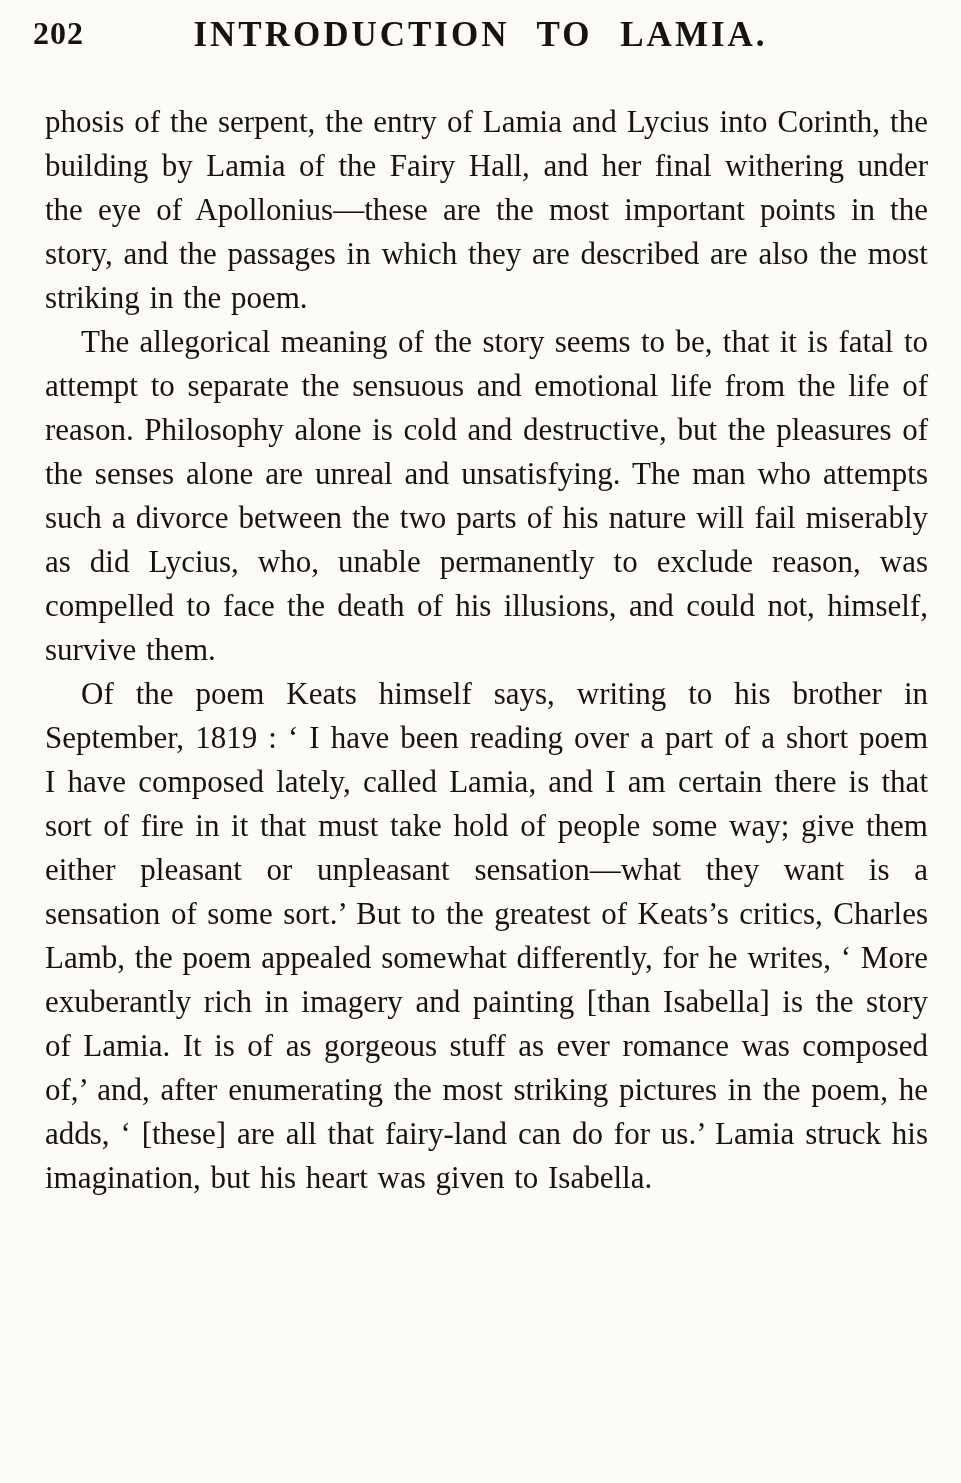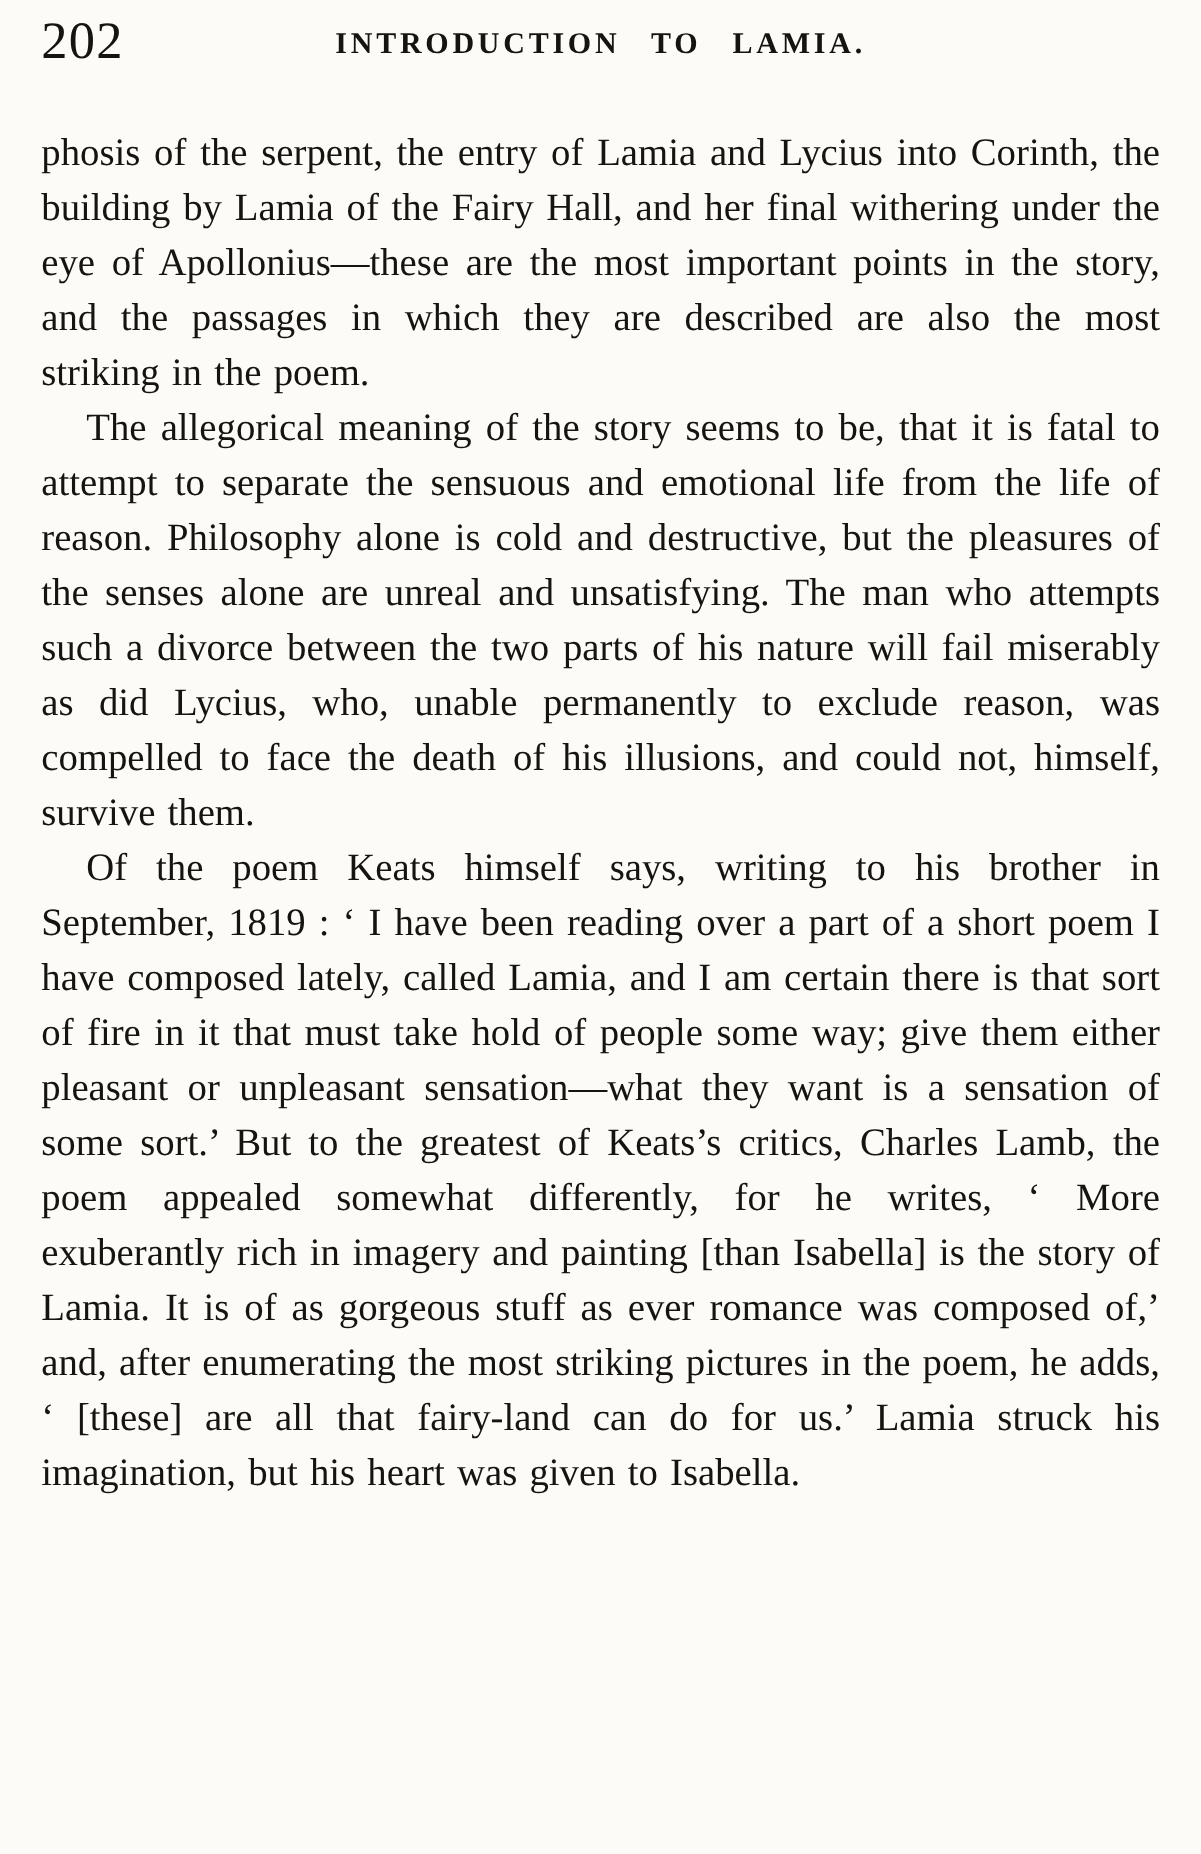--- a/index.html
+++ b/index.html
@@ -21,39 +21,40 @@
   }
   .page-header {
     position: relative;
     height: 58px;
     margin-bottom: 30px;
   }
   .page-number {
     position: absolute;
     left: 0;
     top: 0;
-    font-size: 42px;
+    font-size: 32px;
     line-height: 42px;
     letter-spacing: 1px;
-    font-weight: 400;
+    font-weight: 700;
   }
   .running-title {
     display: block;
     text-align: center;
-    font-size: 24px;
+    font-size: 35px;
     line-height: 46px;
     font-weight: 700;
     letter-spacing: 3px;
     word-spacing: 16px;
   }
   .page-body {
     font-size: 31px;
     line-height: 44px;
     text-align: justify;
     word-spacing: 2px;
+    margin-left: 12px;
   }
   .para {
     margin: 0;
     text-indent: 36px;
   }
   .para.no-indent {
     text-indent: 0;
   }
   .italic {
   }

